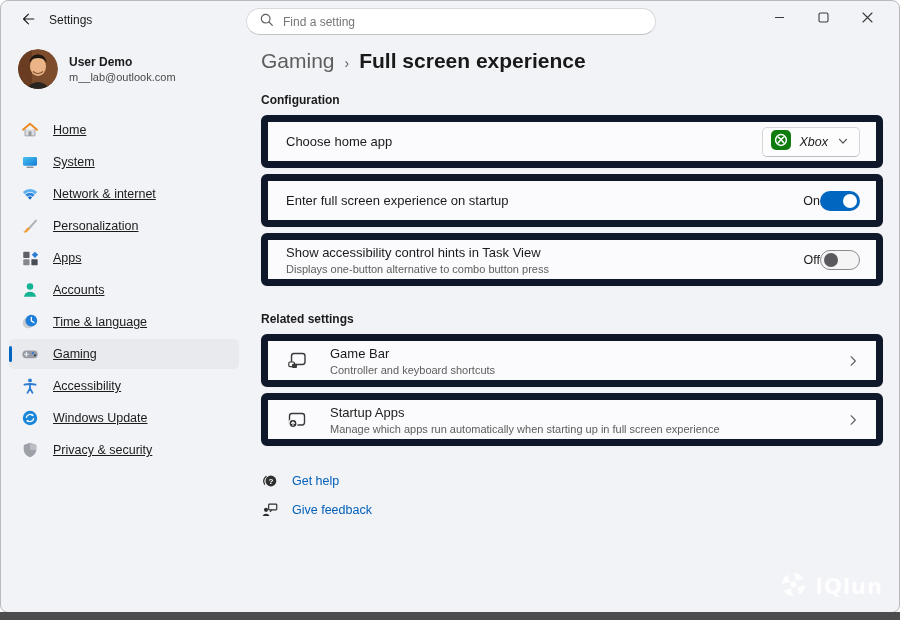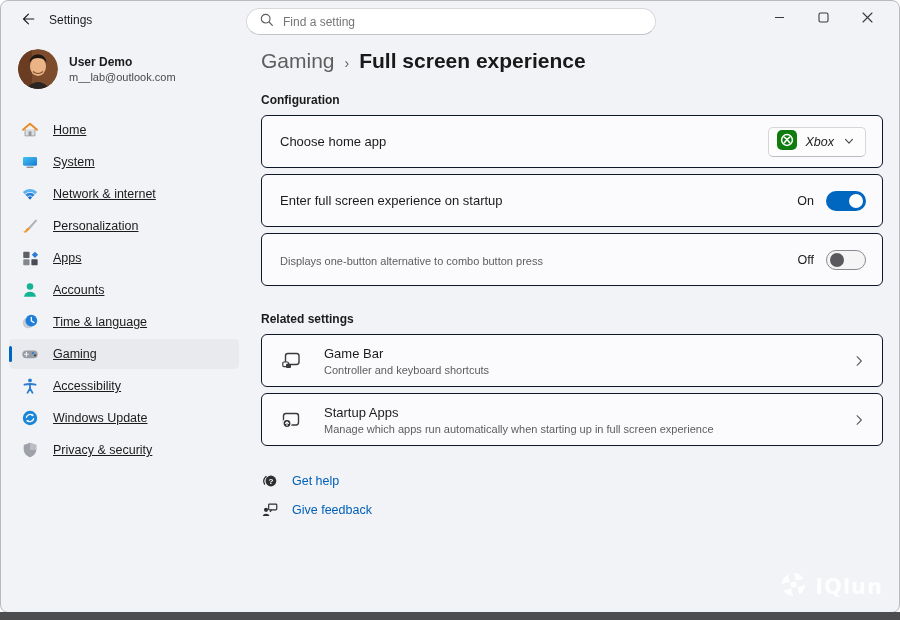--- a/index.html
+++ b/index.html
@@ -63,41 +63,41 @@
   
   .content { position:absolute; left:260px; top:46px; width:622px; }
   .breadcrumb { display:flex; align-items:baseline; gap:10px; margin-top:2px; height:30px; }
   .crumb-parent { font-size:21px; color:#5e5e5e; cursor:pointer; }
   .crumb-sep { font-size:14px; color:#5e5e5e; }
   .crumb-current { font-size:21px; font-weight:600; color:#191919; }
 
   .section-label { font-size:12px; font-weight:700; color:#1b1b1b; margin-top:14px; }
 
   .card {
-    background:#fbfbfd; border:1px solid #0f172a; border-radius:6px;
+    background:#fbfbfd; border:7px solid #0f172a; border-radius:6px;
     height:53px; margin-top:6px; display:flex; align-items:center;
     padding:0 16px 0 18px; box-shadow:0 1px 2px rgba(0,0,0,0.02);
   }
   .card-first { margin-top:8px; }
   .card-text { flex:1; min-width:0; }
   .card-title { font-size:13px; color:#1b1b1b; }
   .card-desc { font-size:11px; color:#5d5d5d; margin-top:3px; }
   .card-icon { width:22px; height:22px; margin-right:22px; flex:0 0 auto;
     display:flex; align-items:center; justify-content:center; }
 
   
   .dropdown {
     display:flex; align-items:center; gap:9px; height:30px; padding:0 10px 0 8px;
     background:#fdfdfe; border:1px solid #d5d6d9; border-bottom-color:#bcbdc1;
     border-radius:5px; cursor:pointer;font-style:italic;
   }
   .dropdown-label { font-size:12.5px; color:#1b1b1b; }
 
   
-  .toggle-wrap { display:flex; align-items:center; gap:12px; }
+  .toggle-wrap { display:flex; align-items:center; gap:0; }
   .toggle-state { font-size:12.5px; color:#1b1b1b; }
   .toggle { width:40px; height:20px; border-radius:10px; position:relative; cursor:pointer; }
   .toggle.on { background:#0067c0; }
   .toggle.on .knob { position:absolute; right:3px; top:3px; width:14px; height:14px;
     border-radius:50%; background:#ffffff; }
   .toggle.off { background:#f5f5f6; border:1px solid #8a8a8e; }
   .toggle.off .knob { position:absolute; left:3px; top:2px; width:14px; height:14px;
     border-radius:50%; background:#5a5a5e; }
 
   .chevron-right { margin-left:12px; display:flex; }
@@ -356,20 +356,21 @@
       <div class="toggle-wrap">
         <span class="toggle-state">On</span>
         <div class="toggle on">
             <div class="knob"></div>
           </div>
       </div>
     </div>
 
     <div class="card">
       <div class="card-text">
+        <div class="card-title">Show accessibility control hints in Task View</div>
         <div class="card-desc">Displays one-button alternative to combo button press</div>
       </div>
       <div class="toggle-wrap">
         <span class="toggle-state">Off</span>
         <div class="toggle off">
             <div class="knob"></div>
           </div>
       </div>
     </div>
 

